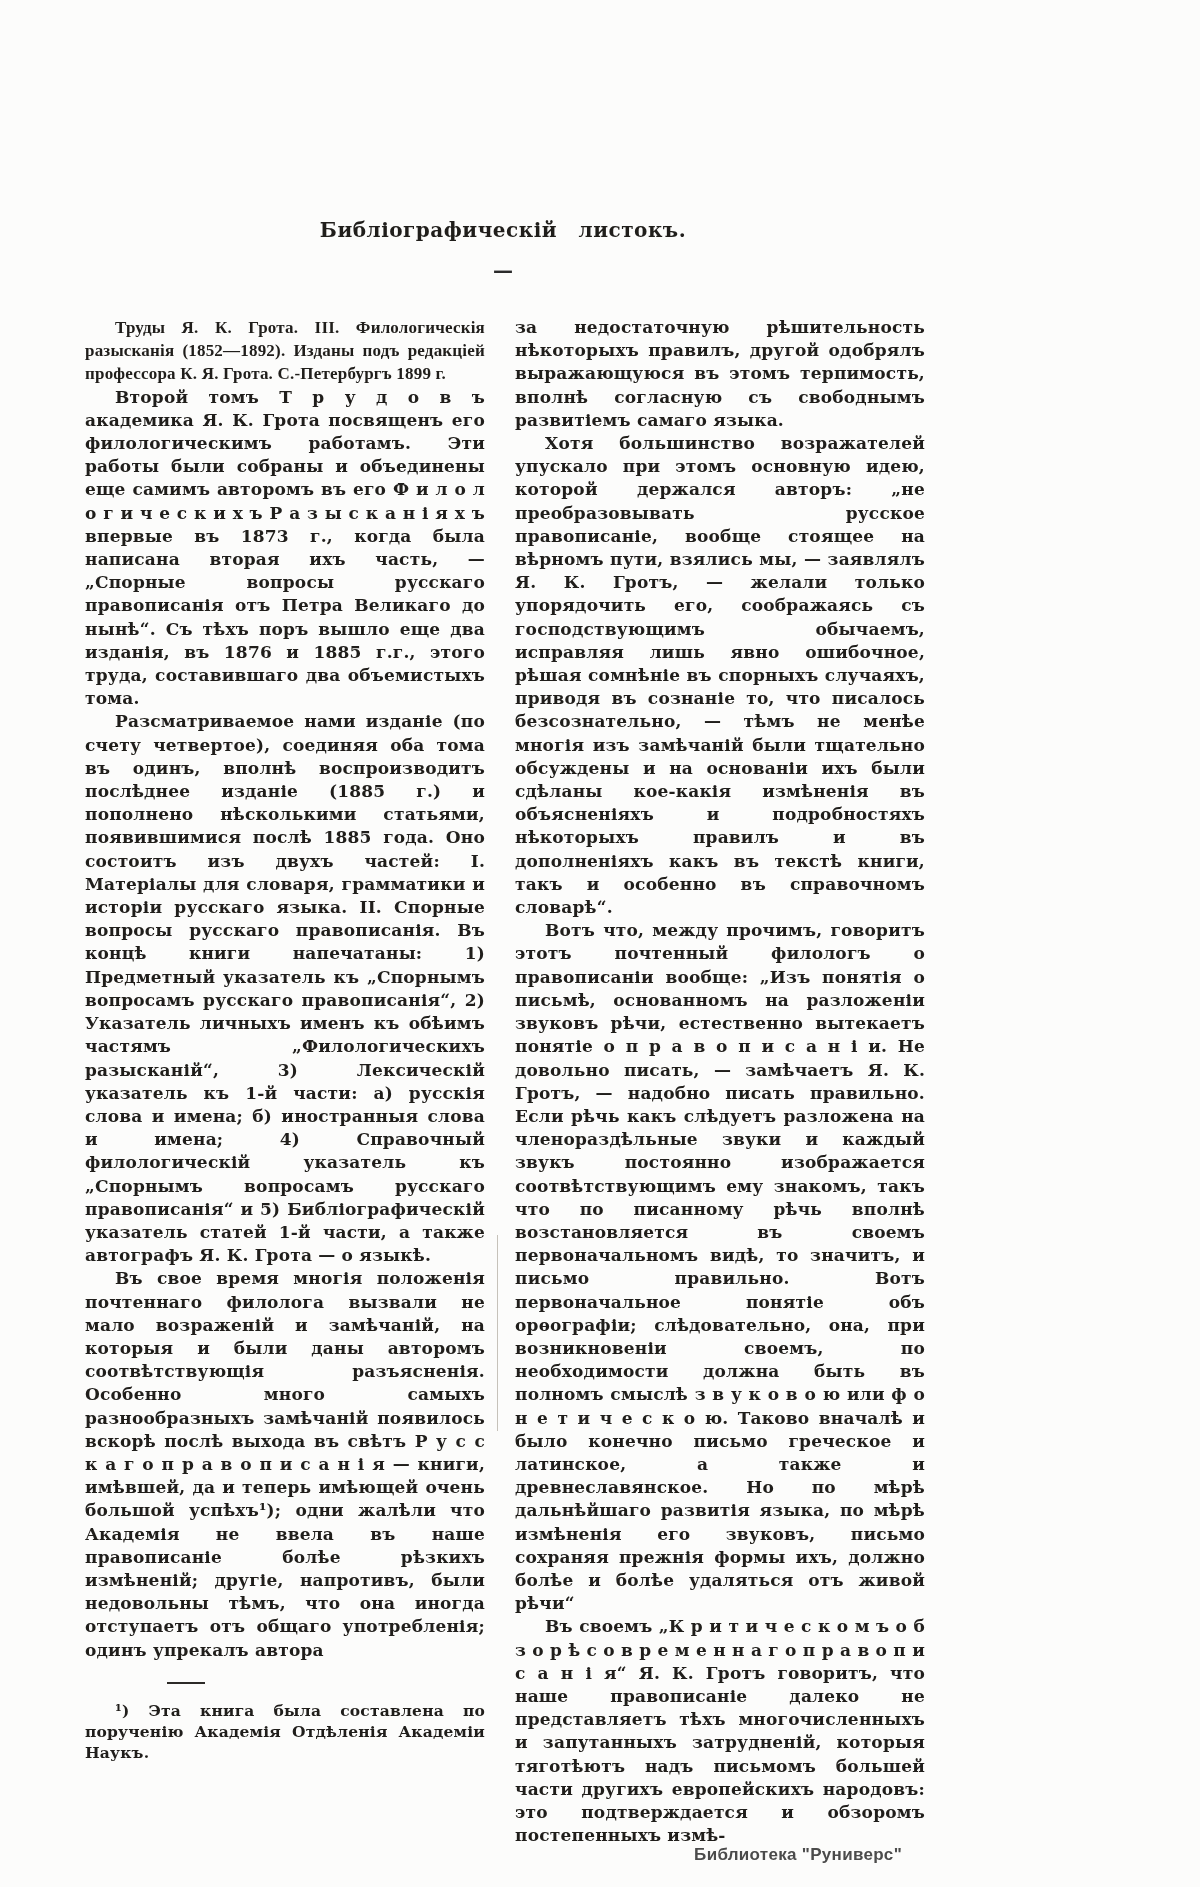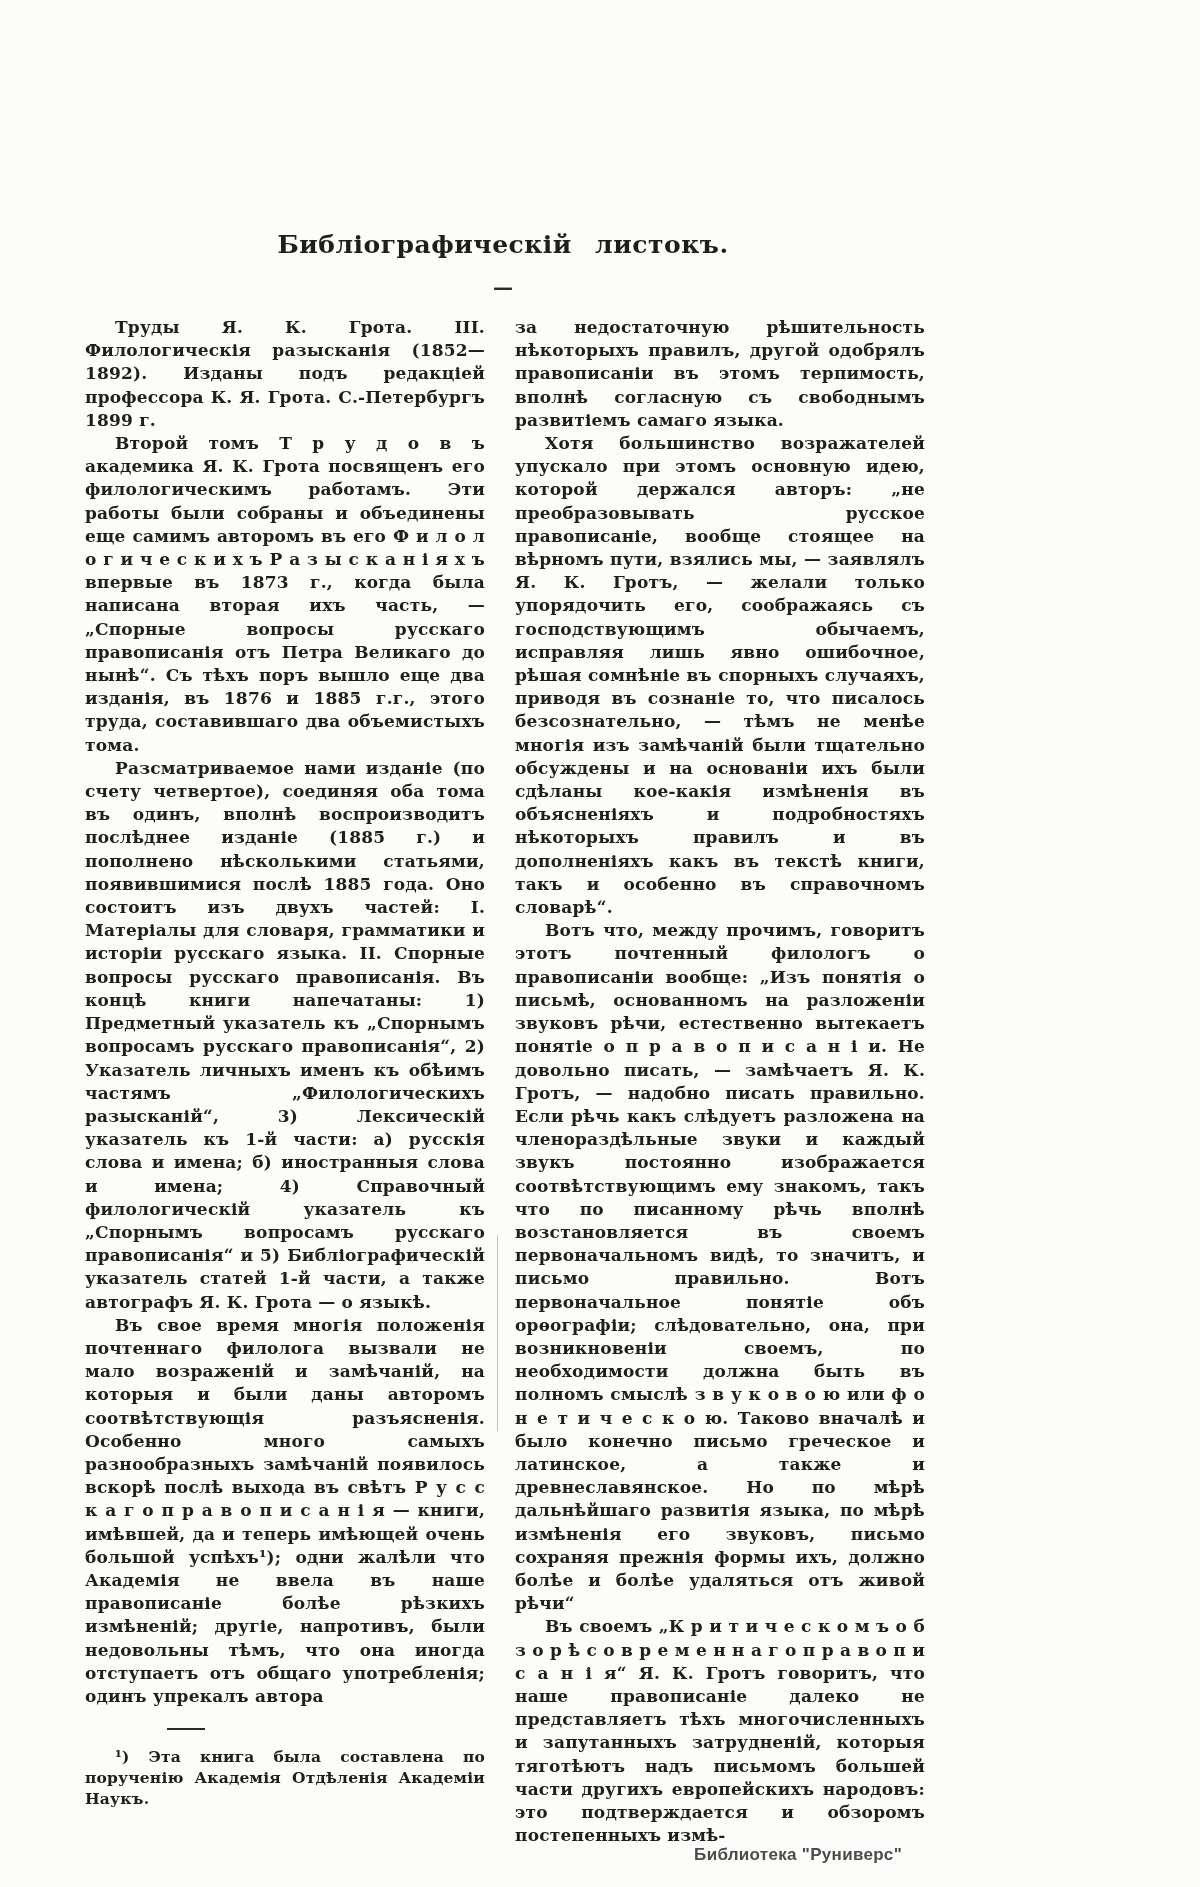--- a/index.html
+++ b/index.html
@@ -19,22 +19,22 @@
     overflow: hidden;
   }
   .header {
     position: absolute;
     top: 218px;
     left: 80px;
     width: 846px;
     text-align: center;
   }
   .title {
-    margin: 12px;
-    font-size: 25px;
+    margin: 0;
+    font-size: 20px;
     font-weight: 700;
     letter-spacing: 0.5px;
     word-spacing: 14px;
   }
   .title-rule {
     margin-top: 16px;
     font-size: 20px;
     font-weight: 700;
     color: #2a2a2a;
   }
@@ -50,21 +50,21 @@
     text-align: justify;
     font-size: 17px;
     line-height: 23.2px;
     font-weight: 600;
     letter-spacing: 0.2px;
   }
   .col-left  { width: 400px; }
   .col-right { width: 410px; }
   .col p { margin: 0; text-indent: 30px; hyphens: none; }
   .col p.flush { text-indent: 0; }
-  .col p.lead { font-weight: 700; }
+  .col p.lead { font-weight: 700; font-family: Liberation Serif, serif; }
   .footnote-sep {
     width: 38px;
     border: none;
     border-top: 2px solid #2c2a27;
     margin: 20px 0 16px 82px;
   }
   .footnote {
     font-size: 15.5px;
     line-height: 21px;
   }
@@ -102,21 +102,21 @@
     <div class="col col-left">
       <p class="lead">Труды Я. К. Грота. III. Филологическія разысканія (1852—1892). Изданы подъ редакціей профессора К. Я. Грота. С.-Петербургъ 1899 г.</p>
       <p>Второй томъ Т р у д о в ъ  академика Я. К. Грота посвященъ его филологическимъ работамъ. Эти работы были собраны и объединены еще самимъ авторомъ въ его Ф и л о л о г и ч е с к и х ъ  Р а з ы с к а н і я х ъ  впервые въ 1873 г., когда была написана вторая ихъ часть, — „Спорные вопросы русскаго правописанія отъ Петра Великаго до нынѣ“. Съ тѣхъ поръ вышло еще два изданія, въ 1876 и 1885 г.г., этого труда, составившаго два объемистыхъ тома.</p>
       <p>Разсматриваемое нами изданіе (по счету четвертое), соединяя оба тома въ одинъ, вполнѣ воспроизводитъ послѣднее изданіе (1885 г.) и пополнено нѣсколькими статьями, появившимися послѣ 1885 года. Оно состоитъ изъ двухъ частей: I. Матеріалы для словаря, грамматики и исторіи русскаго языка. II. Спорные вопросы русскаго правописанія. Въ концѣ книги напечатаны: 1) Предметный указатель къ „Спорнымъ вопросамъ русскаго правописанія“, 2) Указатель личныхъ именъ къ обѣимъ частямъ „Филологическихъ разысканій“, 3) Лексическій указатель къ 1-й части: а) русскія слова и имена; б) иностранныя слова и имена; 4) Справочный филологическій указатель къ „Спорнымъ вопросамъ русскаго правописанія“ и 5) Библіографическій указатель статей 1-й части, а также автографъ Я. К. Грота — о языкѣ.</p>
       <p>Въ свое время многія положенія почтеннаго филолога вызвали не мало возраженій и замѣчаній, на которыя и были даны авторомъ соотвѣтствующія разъясненія. Особенно много самыхъ разнообразныхъ замѣчаній появилось вскорѣ послѣ выхода въ свѣтъ Р у с с к а г о  п р а в о п и с а н і я — книги, имѣвшей, да и теперь имѣющей очень большой успѣхъ¹); одни жалѣли что Академія не ввела въ наше правописаніе болѣе рѣзкихъ измѣненій; другіе, напротивъ, были недовольны тѣмъ, что она иногда отступаетъ отъ общаго употребленія; одинъ упрекалъ автора</p>
       <hr class="footnote-sep">
       <p class="footnote">¹) Эта книга была составлена по порученію Академія Отдѣленія Академіи Наукъ.</p>
     </div>
 
     <div class="col col-right">
-      <p class="flush">за недостаточную рѣшительность нѣкоторыхъ правилъ, другой одобрялъ правописаніи въ этомъ терпимость, вполнѣ согласную съ свободнымъ развитіемъ самаго языка.</p>
+      <p class="flush">за недостаточную рѣшительность нѣкоторыхъ правилъ, другой одобрялъ выражающуюся въ этомъ терпимость, вполнѣ согласную съ свободнымъ развитіемъ самаго языка.</p>
       <p>Хотя большинство возражателей упускало при этомъ основную идею, которой держался авторъ: „не преобразовывать русское правописаніе, вообще стоящее на вѣрномъ пути, взялись мы, — заявлялъ Я. К. Гротъ, — желали только упорядочить его, соображаясь съ господствующимъ обычаемъ, исправляя лишь явно ошибочное, рѣшая сомнѣніе въ спорныхъ случаяхъ, приводя въ сознаніе то, что писалось безсознательно, — тѣмъ не менѣе многія изъ замѣчаній были тщательно обсуждены и на основаніи ихъ были сдѣланы кое-какія измѣненія въ объясненіяхъ и подробностяхъ нѣкоторыхъ правилъ и въ дополненіяхъ какъ въ текстѣ книги, такъ и особенно въ справочномъ словарѣ“.</p>
       <p>Вотъ что, между прочимъ, говоритъ этотъ почтенный филологъ о правописаніи вообще: „Изъ понятія о письмѣ, основанномъ на разложеніи звуковъ рѣчи, естественно вытекаетъ понятіе о п р а в о п и с а н і и. Не довольно писать, — замѣчаетъ Я. К. Гротъ, — надобно писать правильно. Если рѣчь какъ слѣдуетъ разложена на членораздѣльные звуки и каждый звукъ постоянно изображается соотвѣтствующимъ ему знакомъ, такъ что по писанному рѣчь вполнѣ возстановляется въ своемъ первоначальномъ видѣ, то значитъ, и письмо правильно. Вотъ первоначальное понятіе объ орѳографіи; слѣдовательно, она, при возникновеніи своемъ, по необходимости должна быть въ полномъ смыслѣ з в у к о в о ю  или  ф о н е т и ч е с к о ю. Таково вначалѣ и было конечно письмо греческое и латинское, а также и древнеславянское. Но по мѣрѣ дальнѣйшаго развитія языка, по мѣрѣ измѣненія его звуковъ, письмо сохраняя прежнія формы ихъ, должно болѣе и болѣе удаляться отъ живой рѣчи“</p>
       <p>Въ своемъ „К р и т и ч е с к о м ъ  о б з о р ѣ  с о в р е м е н н а г о  п р а в о п и с а н і я“ Я. К. Гротъ говоритъ, что наше правописаніе далеко не представляетъ тѣхъ многочисленныхъ и запутанныхъ затрудненій, которыя тяготѣютъ надъ письмомъ большей части другихъ европейскихъ народовъ: это подтверждается и обзоромъ постепенныхъ измѣ-</p>
     </div>
 
     <div class="column-rule"></div>
 
   </div>
 
   <div class="watermark">Библиотека "Руниверс"</div>

